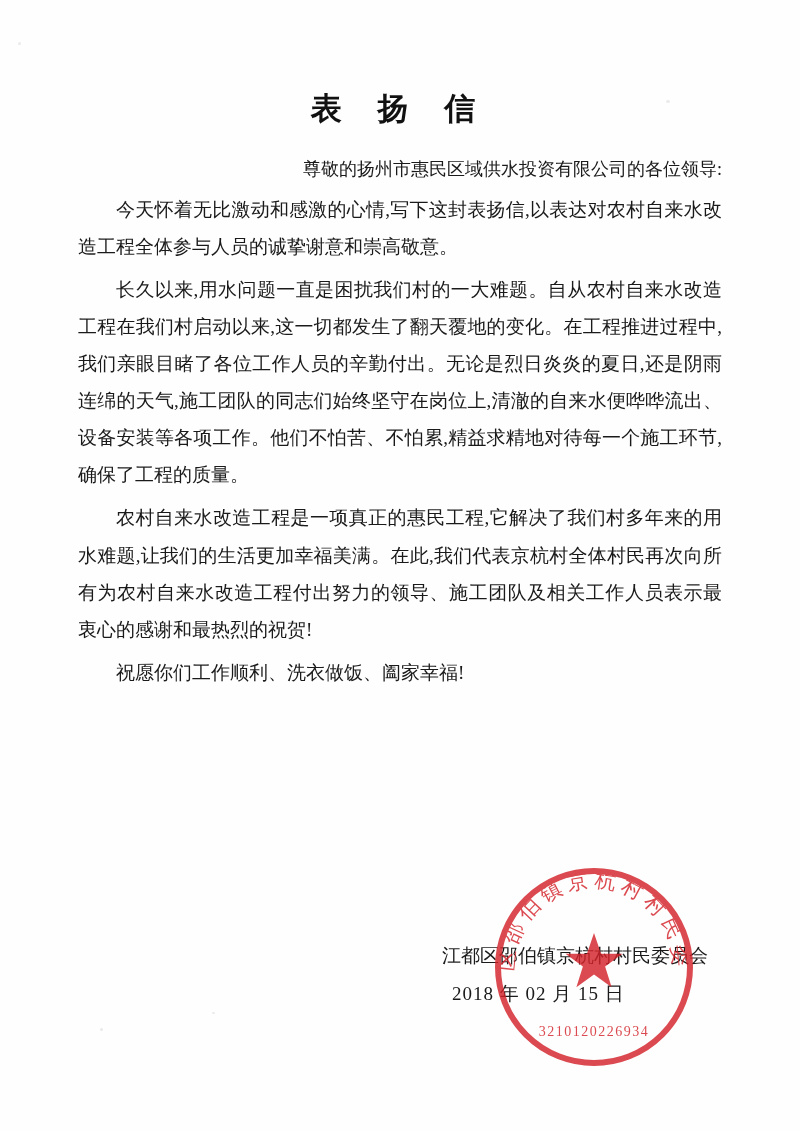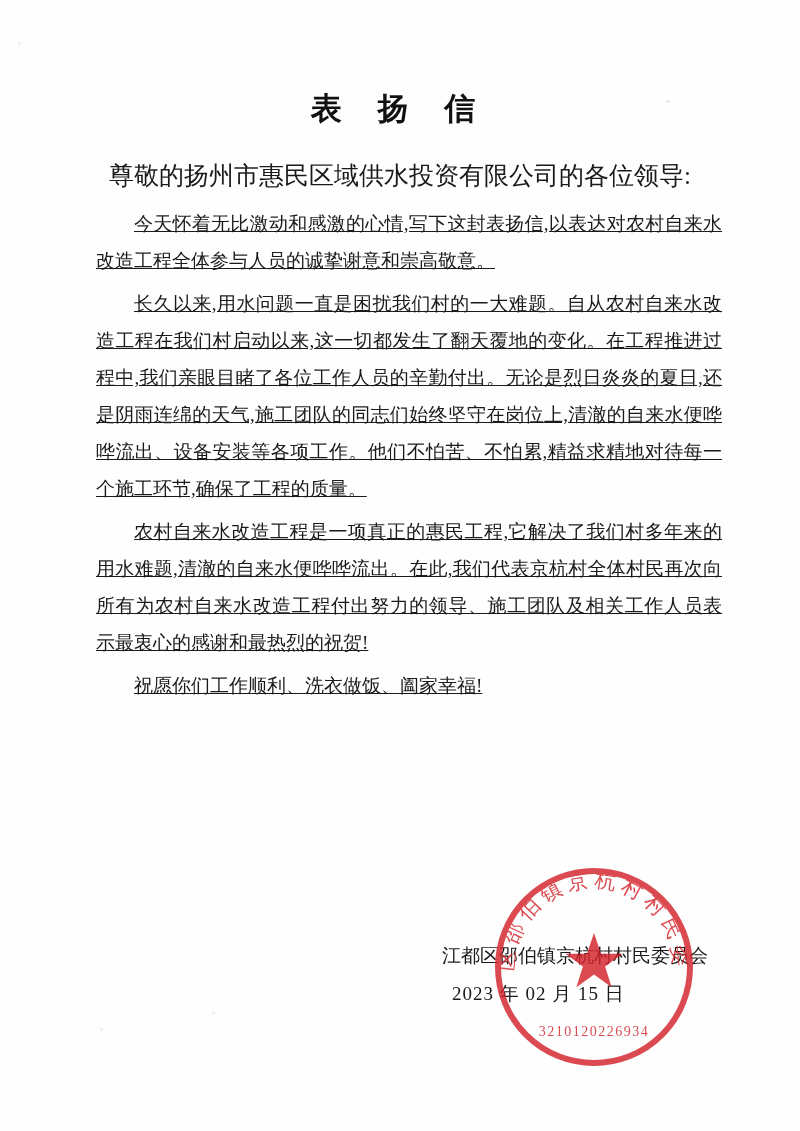--- a/index.html
+++ b/index.html
@@ -26,33 +26,32 @@
   .doc-title {
     text-align: center;
     font-size: 31px;
     font-weight: bold;
     letter-spacing: 14px;
     margin: 18px 0 22px 0;
     color: #111;
     font-family: "Liberation Serif", "DejaVu Serif", serif;
   }
   .salutation {
-    font-size: 25px;
+    font-size: 18px;
     line-height: 1.95;
     margin: 0 0 4px 0;
-    text-align: center;
+    text-align: right;
   }
   .para {
     font-size: 19px;
     line-height: 1.95;
-    margin: 0 0 6px 18px;
+    margin: 0 0 6px 0;
     text-indent: 2em;
     text-align: justify;
     text-justify: inter-ideograph;
-    text-decoration: underline;
   }
   .para-last {
     margin-bottom: 0;
   }
   .signature-block {
     position: absolute;
     right: 92px;
     bottom: 118px;
     text-align: left;
     font-size: 19px;
@@ -96,26 +95,26 @@
 <body>
 
 <div class="page">
 
   <div class="doc-title">表 扬 信</div>
 
   <div class="salutation">尊敬的扬州市惠民区域供水投资有限公司的各位领导:</div>
 
   <p class="para">今天怀着无比激动和感激的心情,写下这封表扬信,以表达对农村自来水改造工程全体参与人员的诚挚谢意和崇高敬意。</p>
   <p class="para">长久以来,用水问题一直是困扰我们村的一大难题。自从农村自来水改造工程在我们村启动以来,这一切都发生了翻天覆地的变化。在工程推进过程中,我们亲眼目睹了各位工作人员的辛勤付出。无论是烈日炎炎的夏日,还是阴雨连绵的天气,施工团队的同志们始终坚守在岗位上,清澈的自来水便哗哗流出、设备安装等各项工作。他们不怕苦、不怕累,精益求精地对待每一个施工环节,确保了工程的质量。</p>
-  <p class="para">农村自来水改造工程是一项真正的惠民工程,它解决了我们村多年来的用水难题,清澈的自来水便哗哗流出。在此,我们代表京杭村全体村民再次向所有为农村自来水改造工程付出努力的领导、施工团队及相关工作人员表示最衷心的感谢和最热烈的祝贺!</p>
+  <p class="para">农村自来水改造工程是一项真正的惠民工程,它解决了我们村多年来的用水难题,让我们的生活更加幸福美满。在此,我们代表京杭村全体村民再次向所有为农村自来水改造工程付出努力的领导、施工团队及相关工作人员表示最衷心的感谢和最热烈的祝贺!</p>
   <p class="para para-last">祝愿你们工作顺利、洗衣做饭、阖家幸福!</p>
 
   <div class="signature-block">
     <div class="sig-line">江都区邵伯镇京杭村村民委员会</div>
-    <div class="sig-line sig-date">2023 年 02 月 15 日</div>
+    <div class="sig-line sig-date">2018 年 02 月 15 日</div>
   </div>
 
   <div class="seal">
     <svg viewBox="0 0 212 212" xmlns="http://www.w3.org/2000/svg" aria-hidden="true">
       <defs>
         <path id="arcpath" d="M 26,106 A 80,80 0 1 1 186,106"></path>
       </defs>
       <circle cx="106" cy="106" r="96" fill="none" stroke="#d4232a" stroke-width="6"></circle>
       <g transform="translate(106,102)">
         <polygon fill="#d4232a" points="0,-30 7.05,-9.27 28.53,-9.27 11.12,3.54 17.63,24.27 0,11.5 -17.63,24.27 -11.12,3.54 -28.53,-9.27 -7.05,-9.27"></polygon>

